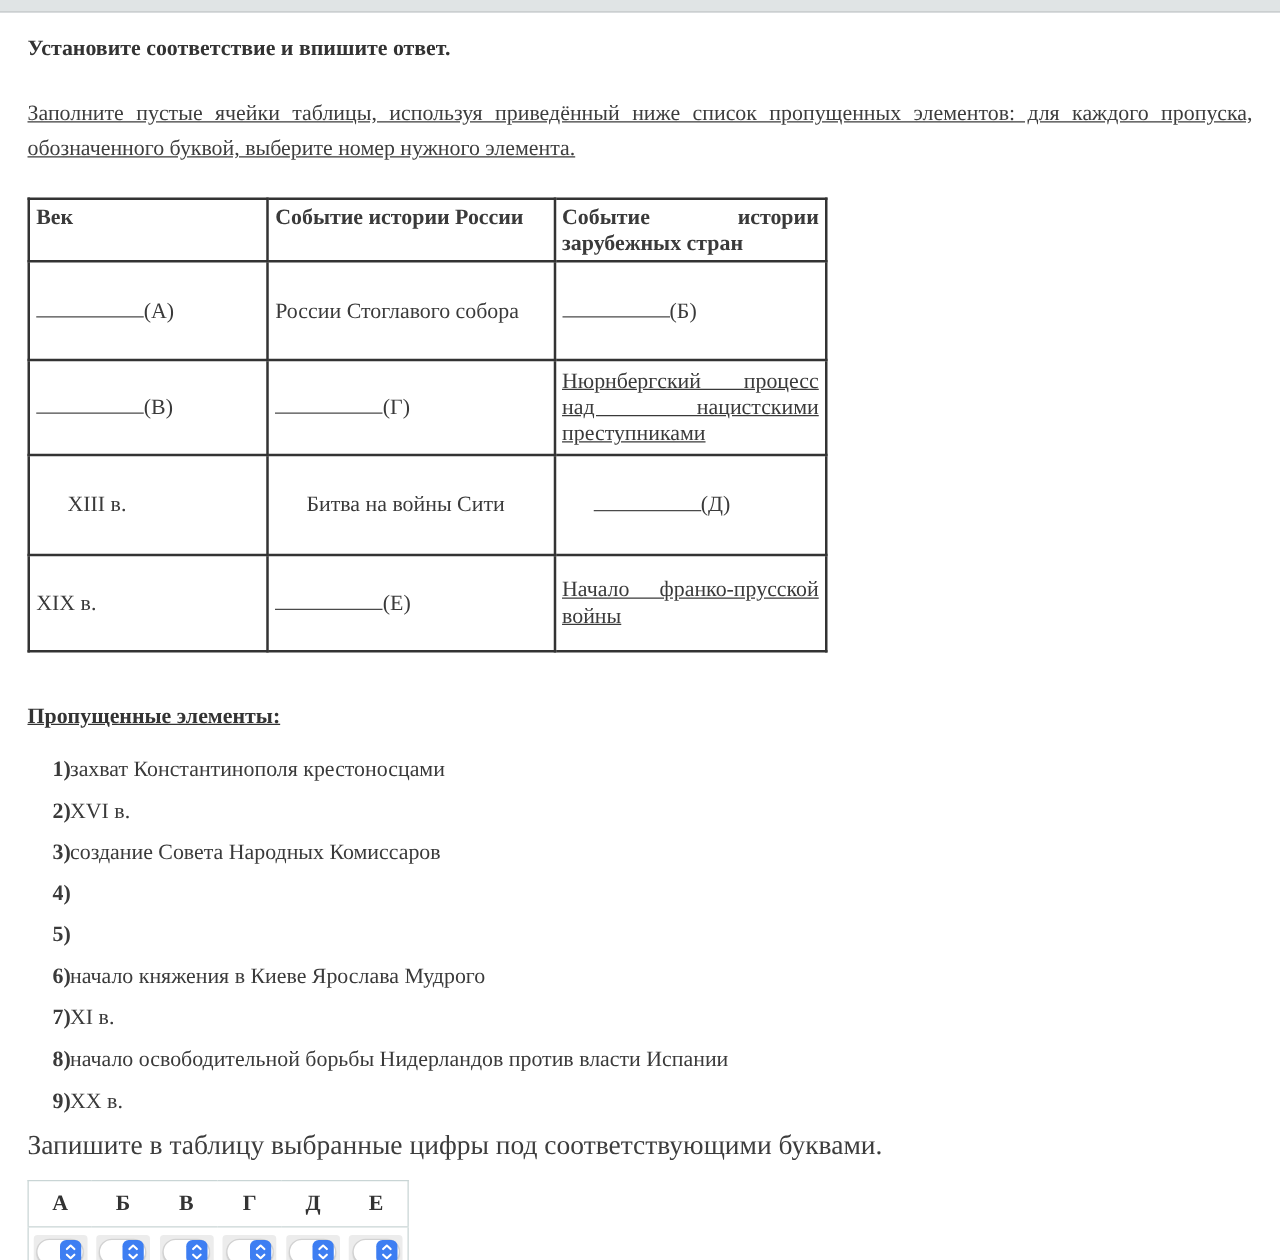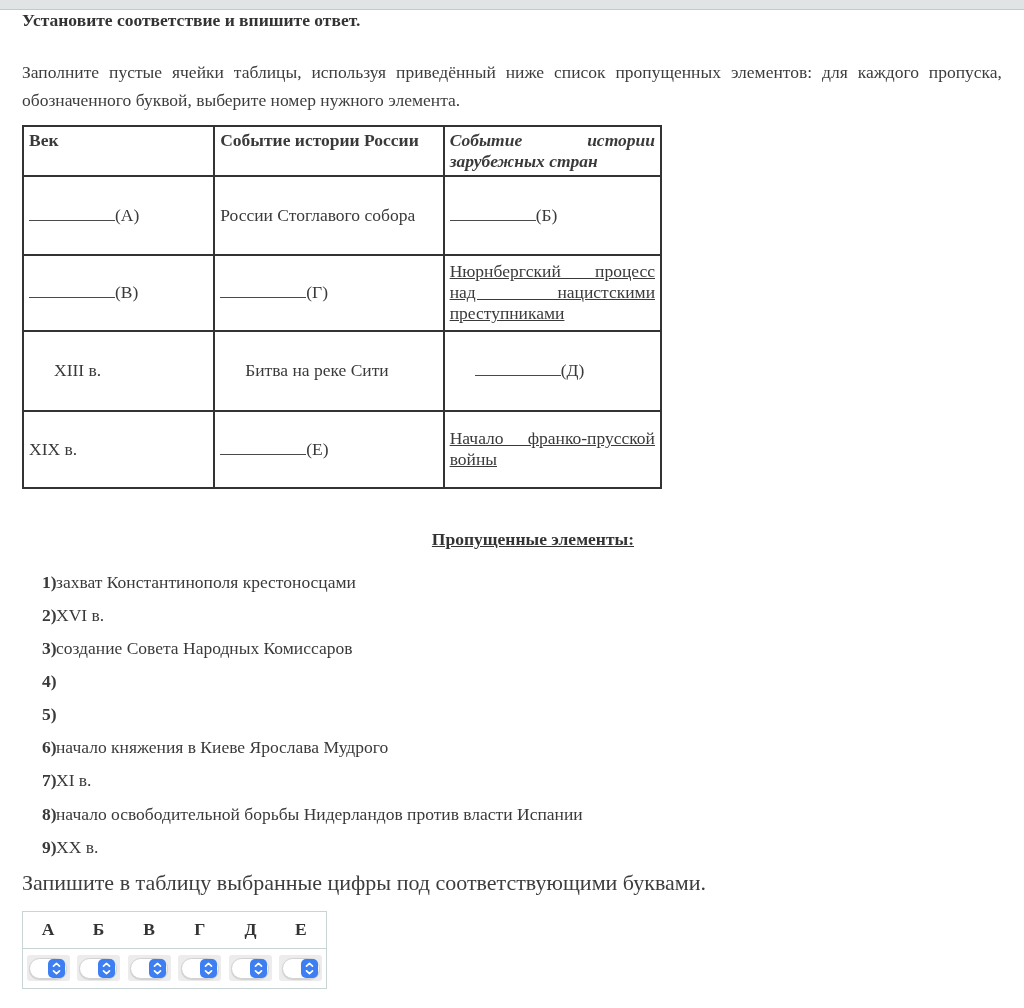--- a/index.html
+++ b/index.html
@@ -9,35 +9,37 @@
     color: #3a3a3a;
     overflow: hidden;
   }
   .topbar {
     height: 10px;
     background: #e0e4e5;
     border-bottom: 1px solid #c4c8c9;
   }
   .content { padding: 0 22px; }
   .heading {
+    margin-top: 18px;
     font-size: 17.5px;
     font-weight: bold;
     color: #333;
   }
   .intro {
     margin-top: 27px;
     width: 980px;
     font-size: 17.5px;
     line-height: 1.62;
     text-align: justify;
     color: #3d3d3d;
+    text-decoration: underline;
   }
   
   table.qtable {
-    margin-top: 10px;
+    margin-top: 25px;
     border-collapse: collapse;
     table-layout: fixed;
     width: 640px;
   }
   table.qtable th, table.qtable td {
     border: 2px solid #333;
     font-size: 17.5px;
     padding: 3px 5px;
     color: #3a3a3a;
   }
@@ -49,37 +51,37 @@
   }
   table.qtable th.justify { text-align: justify; }
   table.qtable td {
     height: 77px;
     vertical-align: middle;
     text-align: left;
   }
   table.qtable td.justify { text-align: justify; text-decoration: underline; }
   .col-century { width: 190px; }
   .col-russia  { width: 228px; }
-  .col-foreign { width: 216px; font-style: italic; }
+  .col-foreign { width: 216px; }
   tr.row-a td { height: 79px; }
   tr.row-b td { height: 76px; }
   tr.row-c td { height: 80px; padding-left: 30px; }
   tr.row-d td { height: 77px; }
   .blank-line {
     display: inline-block;
     width: 86px;
     height: 0.85em;
     border-bottom: 1.5px solid #4a4a4a;
     vertical-align: baseline;
   }
   
   .missing-title {
     margin-top: 40px;
     width: 612px;
-    text-align: right;
+    text-align: left;
     font-size: 17.5px;
     font-weight: bold;
     text-decoration: underline;
     color: #333;
   }
   .missing-list { margin-top: 22px; }
   .missing-item {
     display: flex;
     margin-bottom: 13px;
     font-size: 17.5px;
@@ -177,21 +179,21 @@
       <td>России Стоглавого собора</td>
       <td><span class="blank-line"></span><span>(Б)</span></td>
     </tr>
     <tr class="row-b">
       <td><span class="blank-line"></span><span>(В)</span></td>
       <td><span class="blank-line"></span><span>(Г)</span></td>
       <td class="justify">Нюрнбергский процесс над нацистскими преступниками</td>
     </tr>
     <tr class="row-c">
       <td>XIII в.</td>
-      <td>Битва на реке Сити</td>
+      <td>Битва на войны Сити</td>
       <td><span class="blank-line"></span><span>(Д)</span></td>
     </tr>
     <tr class="row-d">
       <td>XIX в.</td>
       <td><span class="blank-line"></span><span>(Е)</span></td>
       <td class="justify">Начало франко-прусской войны</td>
     </tr>
   </tbody>
     </table>
 

